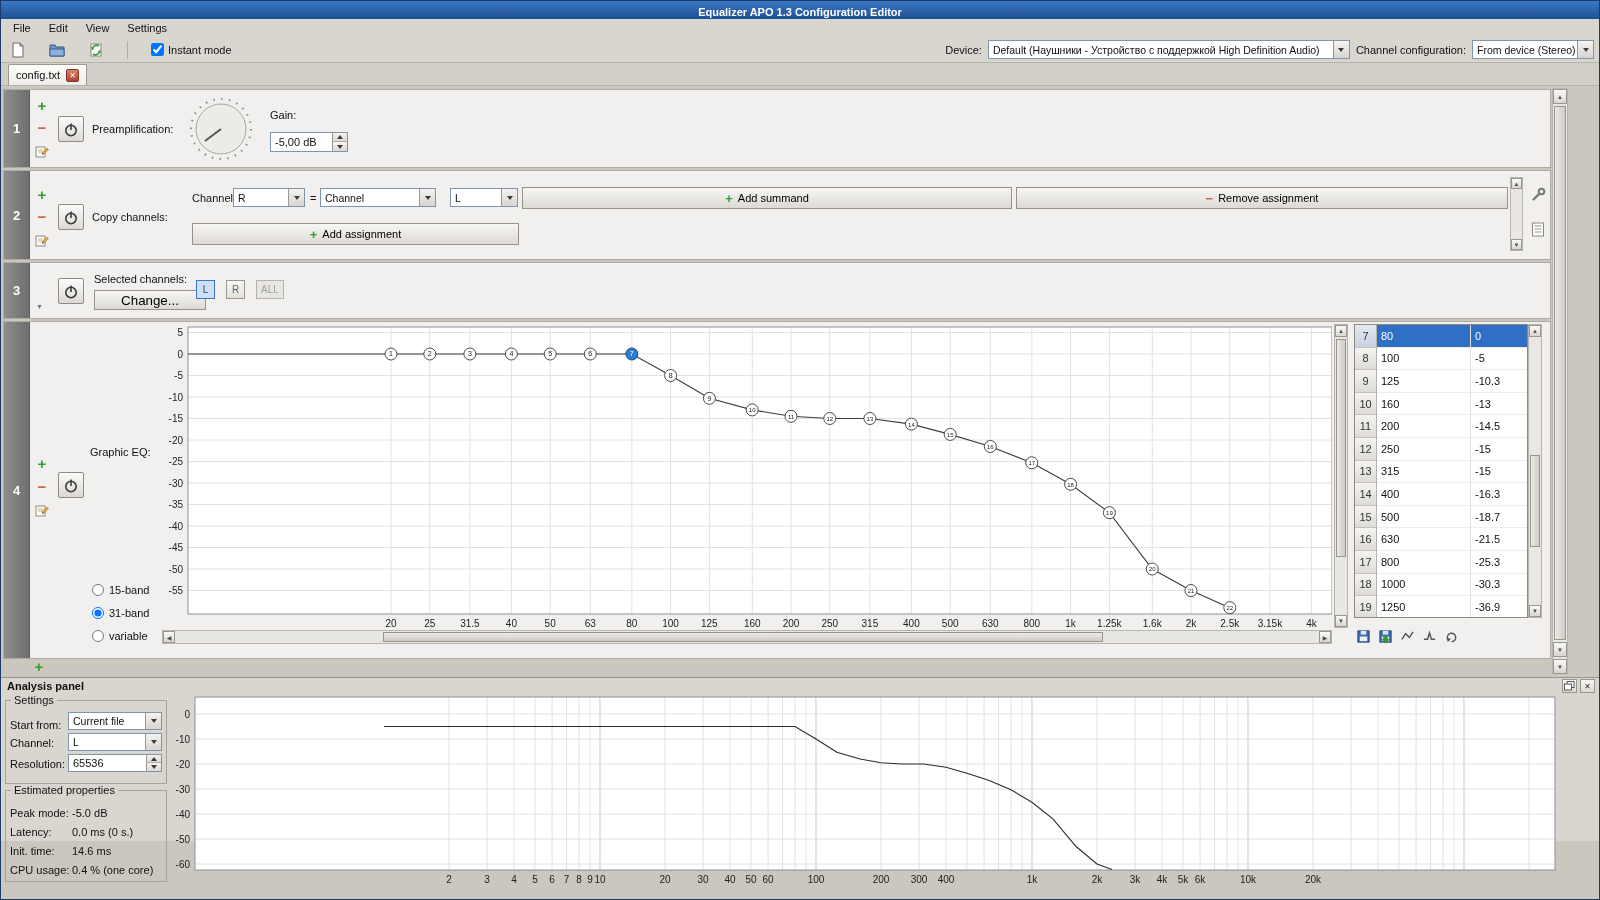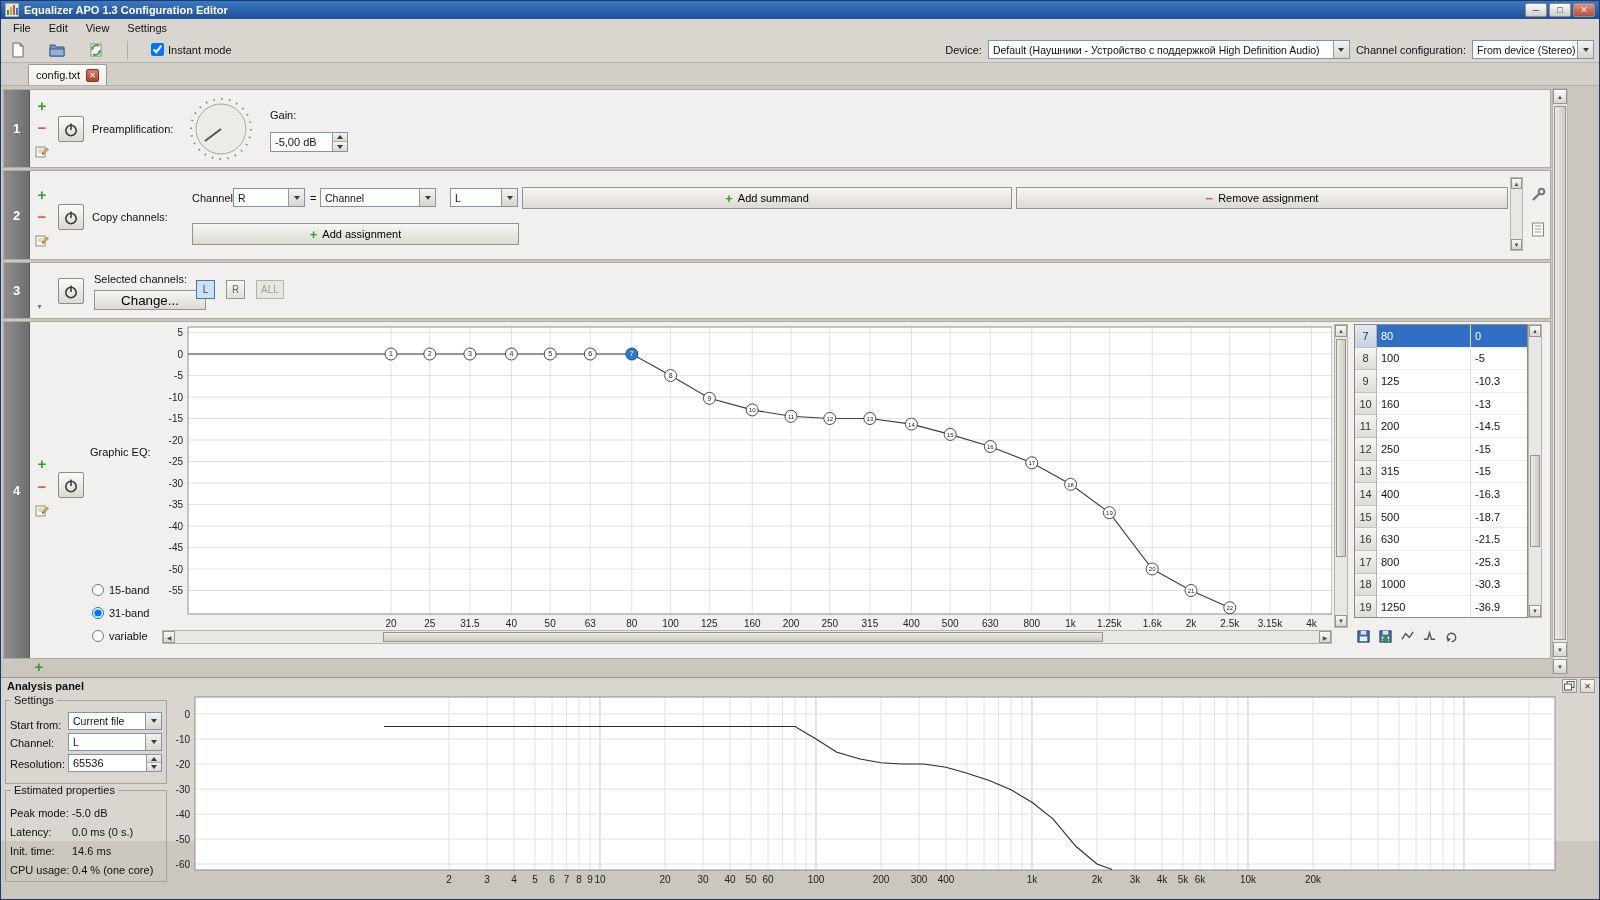--- a/index.html
+++ b/index.html
@@ -1,34 +1,34 @@
 <!DOCTYPE html>
 <html><head>
 <meta charset="utf-8">
 <style>
   *{margin:0;padding:0;box-sizing:border-box;}
   html,body{width:1600px;height:900px;}
   body{font-family:"Liberation Sans","DejaVu Sans",sans-serif;font-size:11px;color:#111;background:#cbc7bf;position:relative;overflow:hidden;}
   .win{position:absolute;inset:0;border:1px solid #1c3a66;}
   
-  .titlebar{position:absolute;left:0;top:0;right:0;height:18px;background:linear-gradient(#3b77c4,#1e4f96);color:#fff;display:flex;align-items:center;padding:0 4px;gap:5px;}
+  .titlebar{position:absolute;left:0;top:0;right:0;height:18px;background:linear-gradient(#3b77c4,#1e4f96);color:#fff;display:flex;align-items:center;padding:0 4px;gap:5px;flex-direction:column;}
   .titlebar .title{font-weight:bold;font-size:11px;}
   .winbtns{margin-left:auto;display:flex;gap:2px;}
   .winbtn{width:22px;height:14px;display:flex;align-items:center;justify-content:center;font-size:9px;background:linear-gradient(#fdfdfd,#cfcdc8);border:1px solid #8e8c88;color:#222;border-radius:2px;}
   .winbtn.close{background:linear-gradient(#e09181,#bd4c38);color:#fff;}
   
   .menubar{position:absolute;top:18px;left:0;right:0;height:18px;background:#d9d6cf;display:flex;align-items:center;padding-left:3px;}
   .menuitem{padding:17px 9px;}
   .toolbar{position:absolute;top:36px;left:0;right:0;height:26px;background:#d9d6cf;display:flex;align-items:center;gap:15px;padding:0 5px;border-bottom:1px solid #b5b2ab;}
   .tbtn{width:24px;height:22px;display:flex;align-items:center;justify-content:center;background:transparent;border:1px solid transparent;}
   .tsep{width:1px;height:18px;background:#b0ada6;margin:0 4px;}
   .chk{display:flex;align-items:center;gap:4px;margin-left:4px;}
   .chk input{width:13px;height:13px;}
   .tright{margin-left:auto;display:flex;align-items:center;gap:6px;}
-  .tabbar{position:absolute;top:62px;left:0;right:0;height:23px;background:#d2cfc8;border-bottom:1px solid #b5b2ab;display:flex;align-items:flex-end;padding-left:20px;}
+  .tabbar{position:absolute;top:62px;left:0;right:0;height:23px;background:#d2cfc8;border-bottom:1px solid #b5b2ab;display:flex;align-items:flex-end;}
   .tab{margin-left:7px;height:21px;display:inline-flex;align-items:center;gap:6px;padding:0 7px;background:linear-gradient(#fdfdfc,#eeede9);border:1px solid #9a978f;border-bottom:none;border-radius:2px 2px 0 0;}
   .tabclose{width:13px;height:13px;display:flex;align-items:center;justify-content:center;font-size:8px;color:#fff;background:linear-gradient(#d98168,#ab4632);border:1px solid #84351f;border-radius:2px;}
   
   .main{position:absolute;top:85px;left:0;right:0;height:591px;background:#cbc7bf;}
   .frow{position:absolute;background:#f1f0ee;border:1px solid #aeaba4;overflow:hidden;}
   .numstrip{position:absolute;left:0;top:0;bottom:0;width:26px;background:linear-gradient(90deg,#8e8e8e,#6e6e6e);color:#fff;display:flex;align-items:center;justify-content:center;font-weight:bold;font-size:13px;border-right:1px solid #5c5c5c;}
   .gi{position:absolute;width:16px;height:16px;text-align:center;font-size:15px;font-weight:bold;line-height:15px;cursor:default;}
   .gplus{color:#2f9e2f;}
   .gminus{color:#cc5f47;}
   .sibtn{position:absolute;width:18px;height:18px;display:flex;align-items:center;justify-content:center;background:transparent;border:none;}

